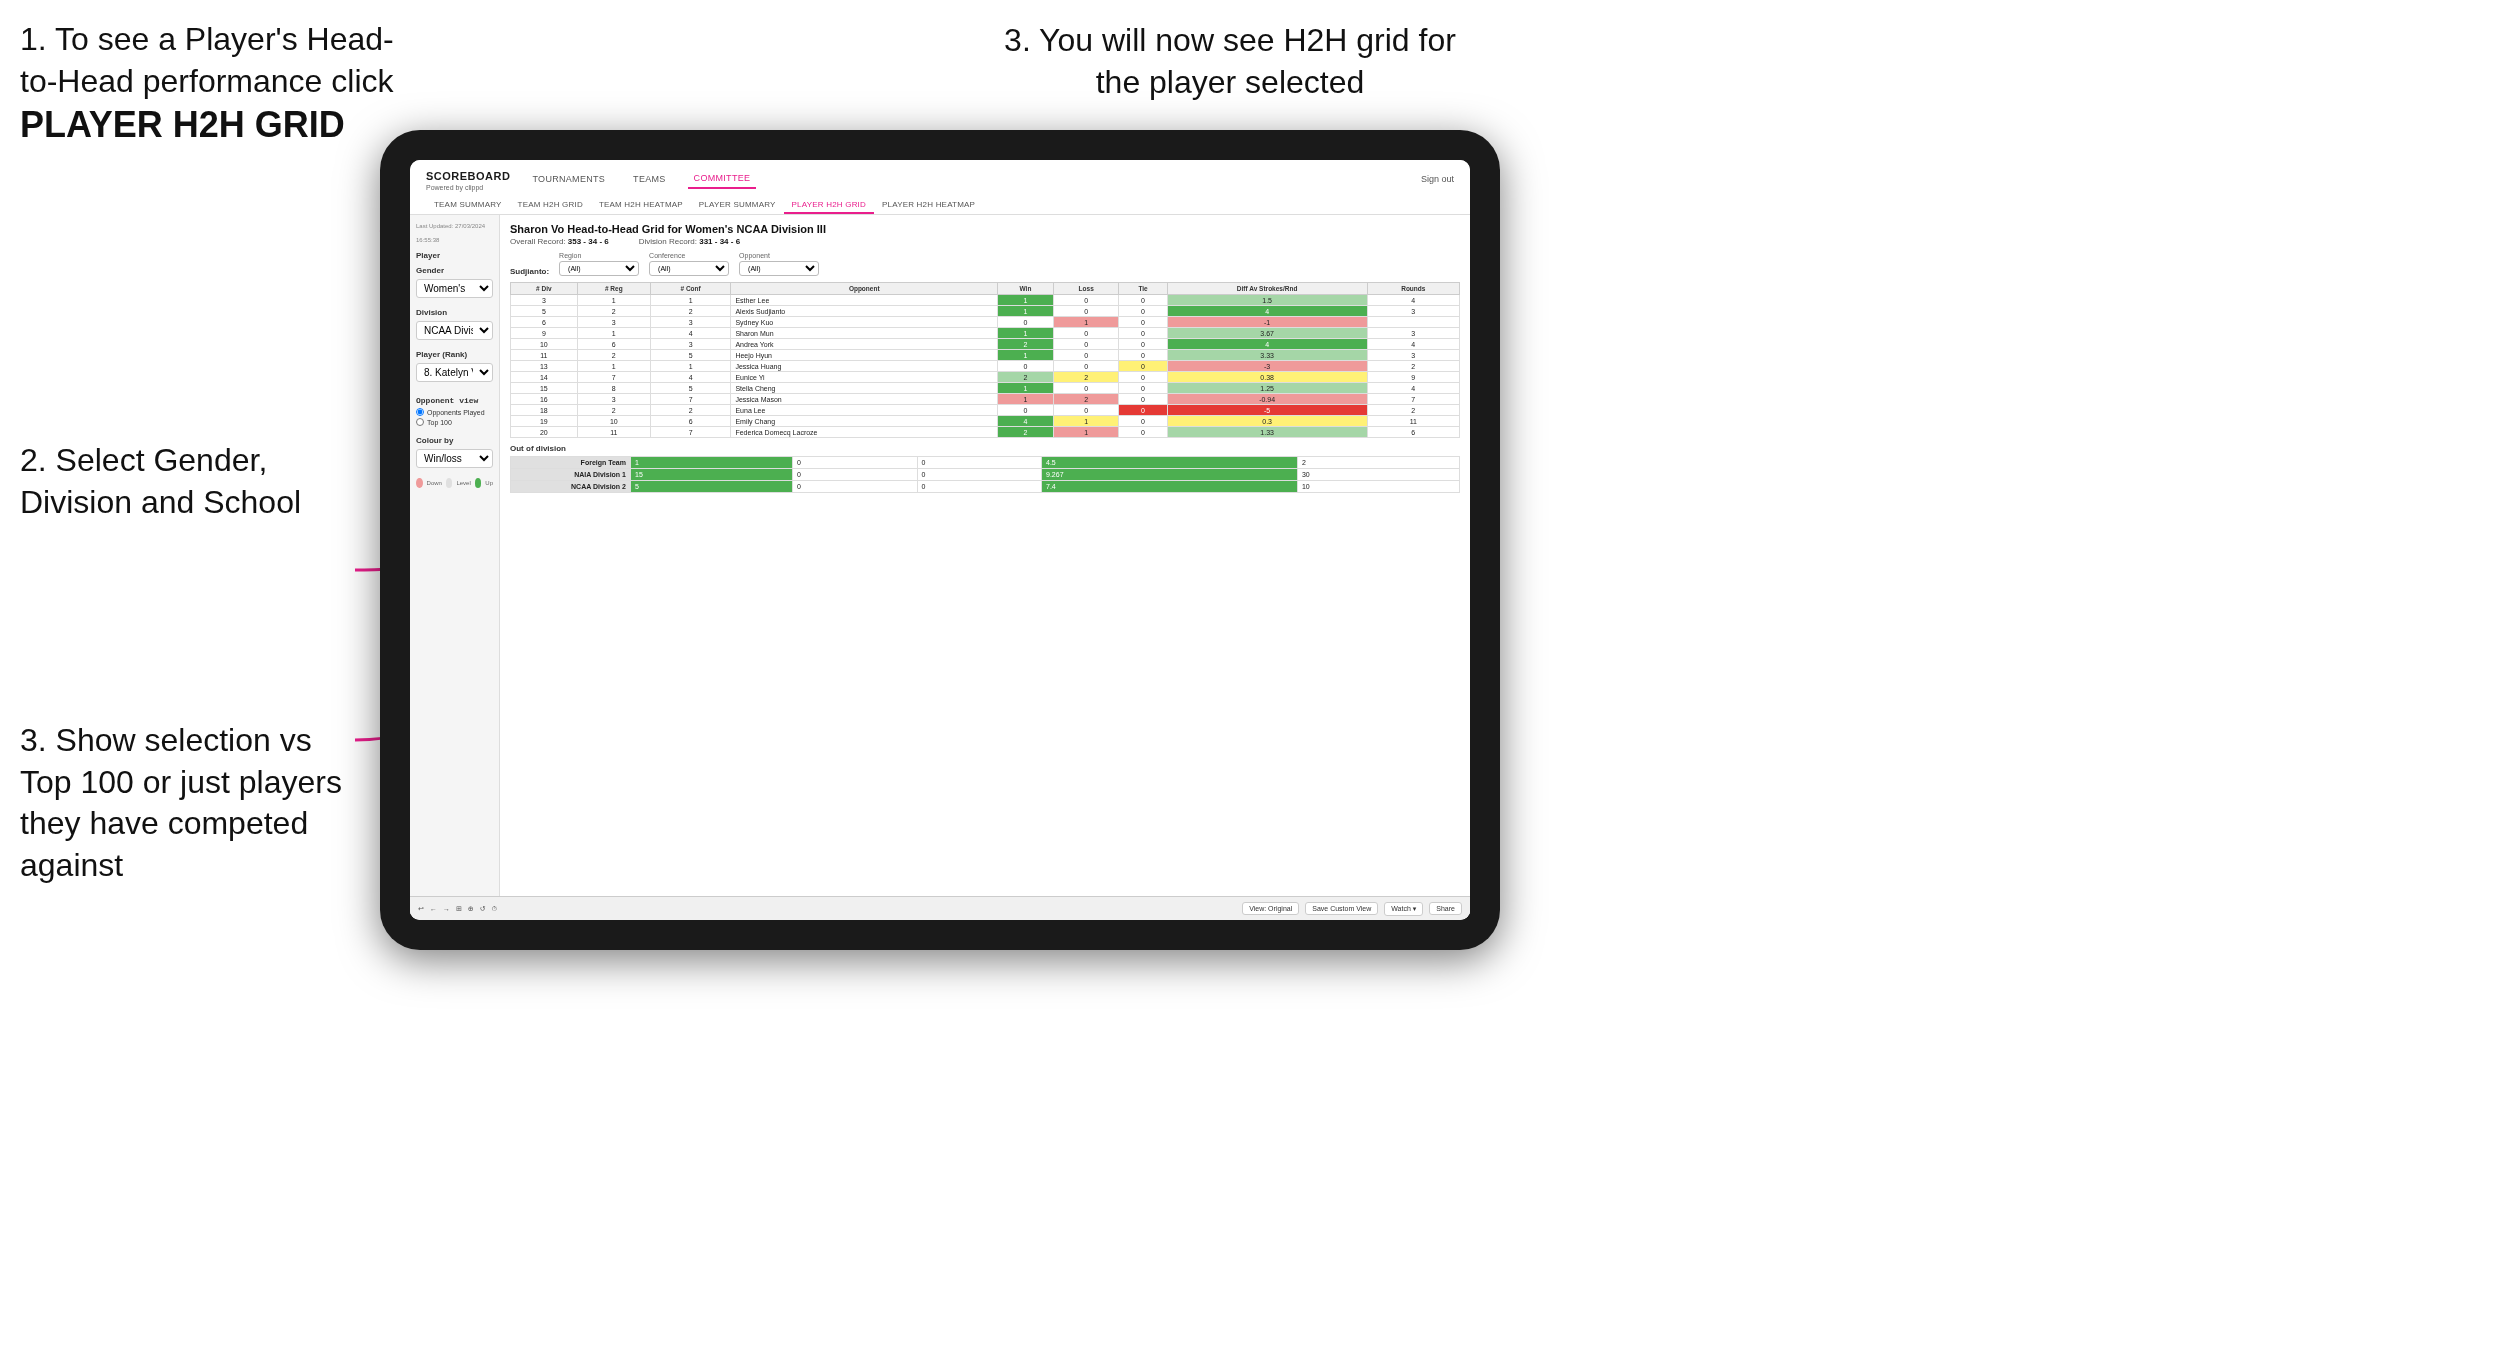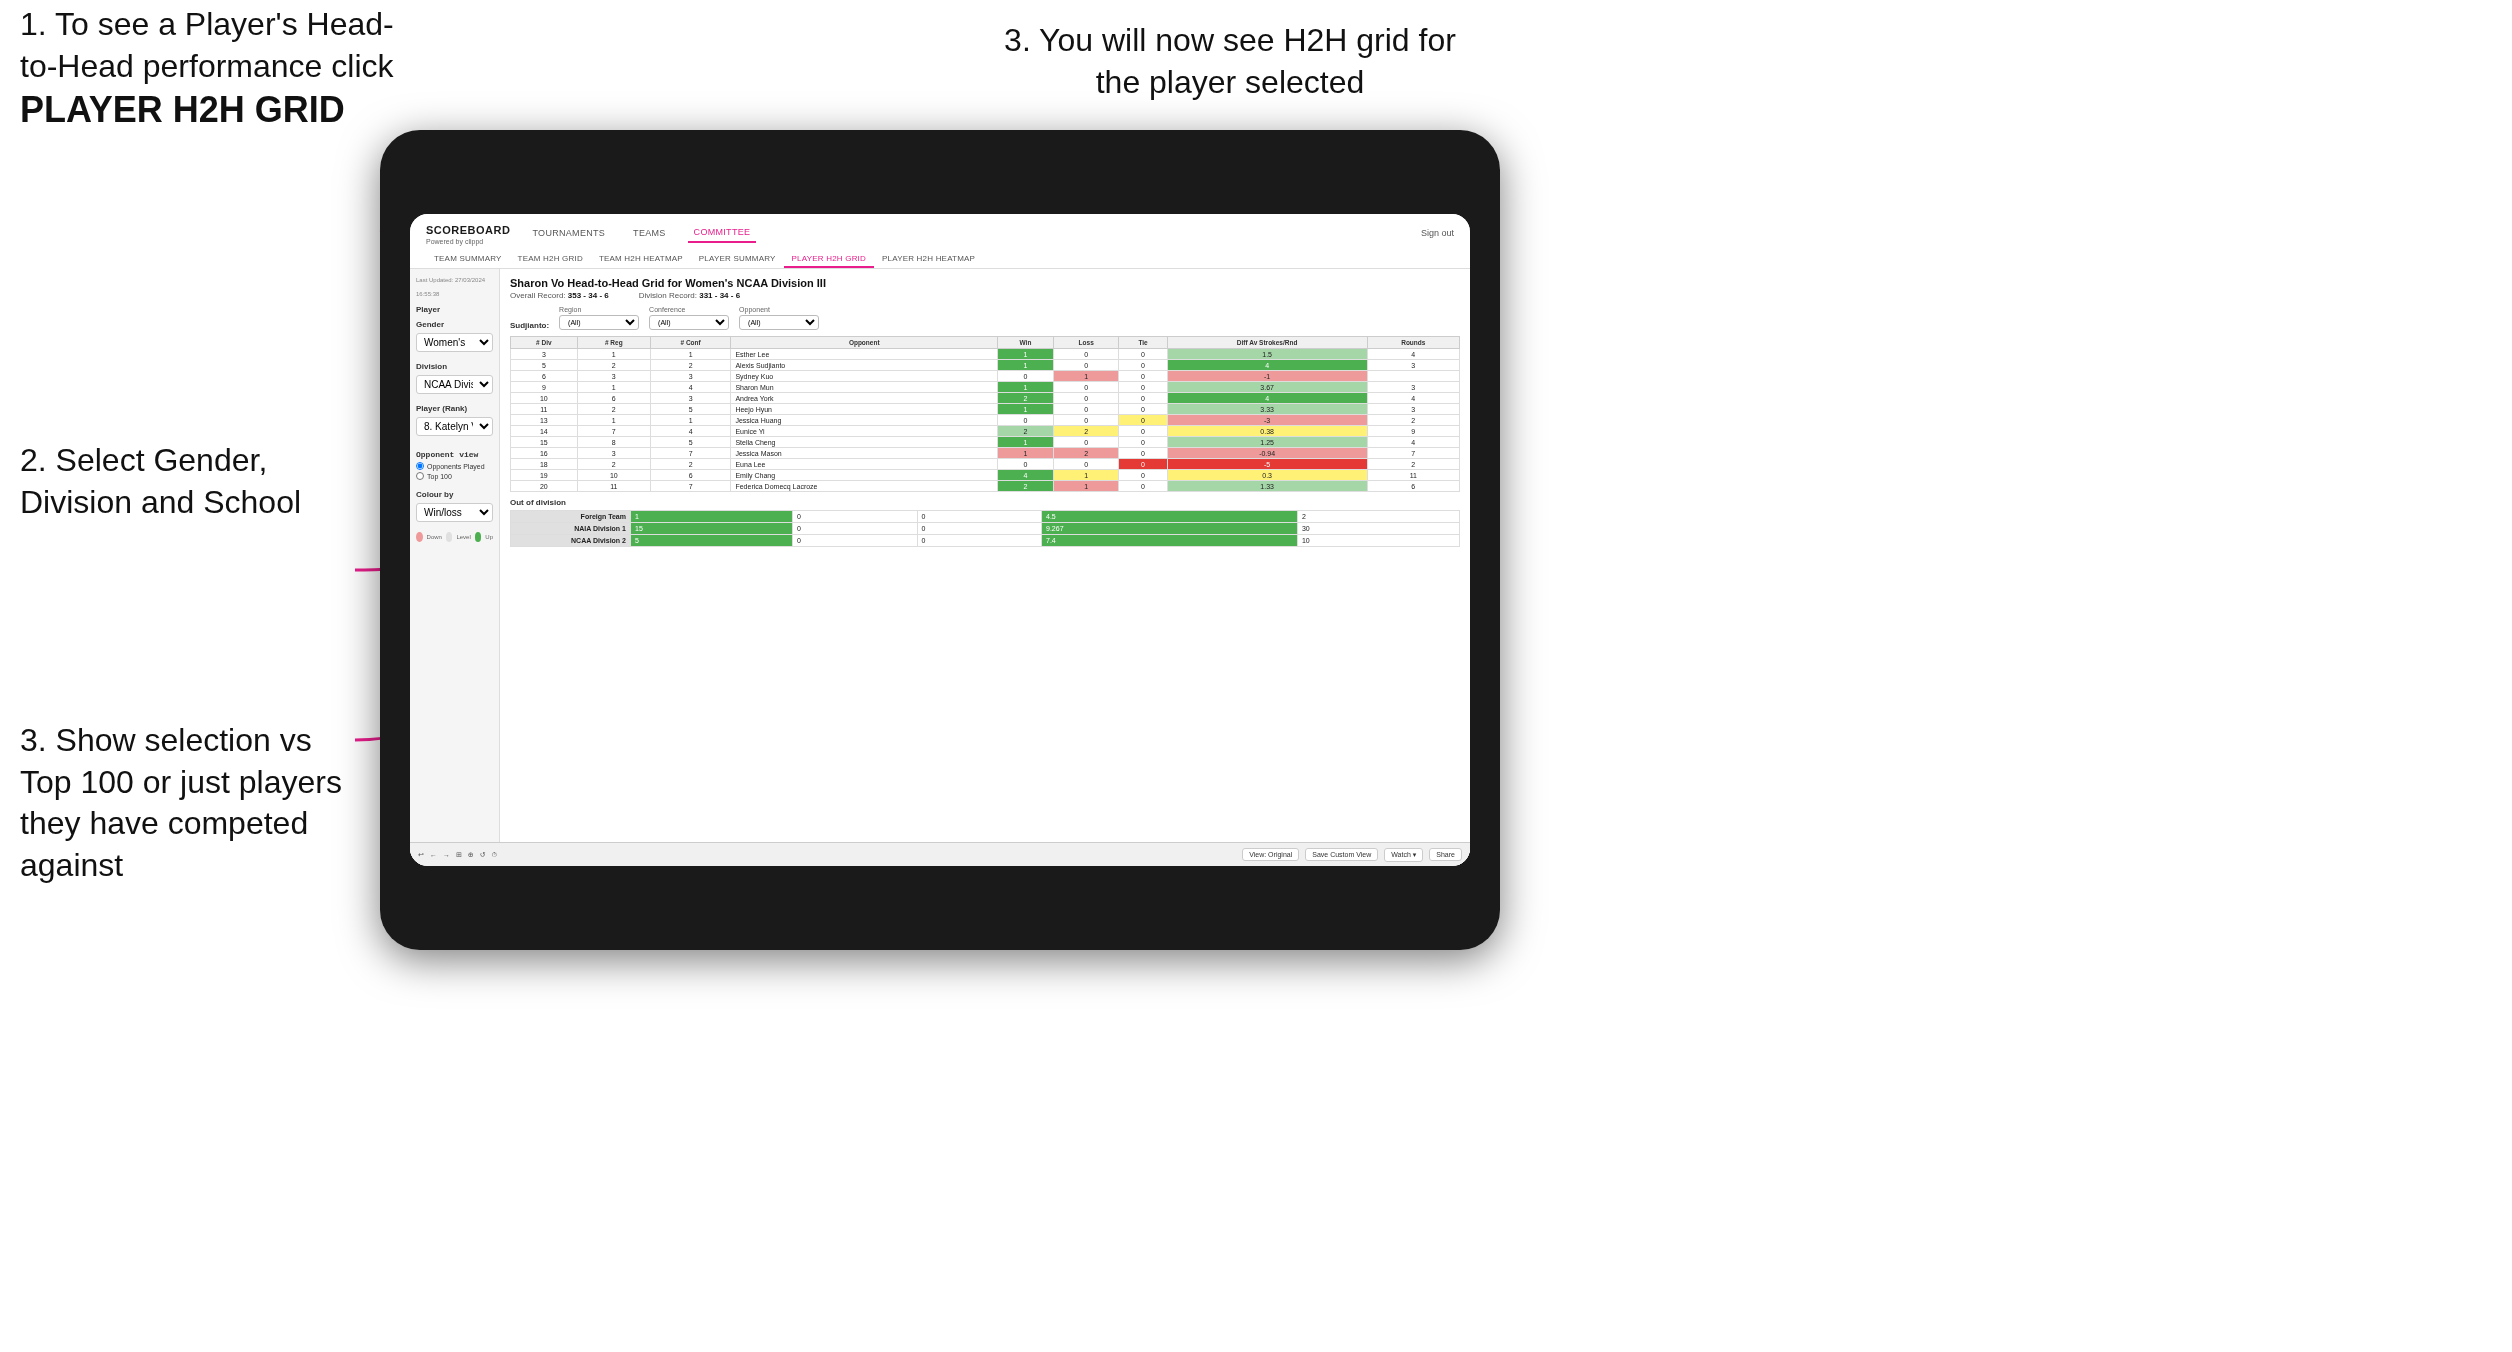--- a/index.html
+++ b/index.html
@@ -8,21 +8,21 @@
       font-family: -apple-system, BlinkMacSystemFont, 'Segoe UI', Arial, sans-serif;
       width: 2512px;
       height: 1352px;
       position: relative;
       overflow: hidden;
     }
 
     
     .instruction-top-left {
       position: absolute;
-      top: 4px;
+      top: 19px;
       left: 20px;
       width: 380px;
       font-size: 32px;
       line-height: 1.3;
       color: #111;
     }
     .instruction-top-left strong {
       font-size: 36px;
       font-weight: 900;
     }
@@ -64,23 +64,23 @@
       height: 820px;
       background: #1a1a1a;
       border-radius: 40px;
       box-shadow: 0 10px 40px rgba(0,0,0,0.5);
       display: flex;
       align-items: center;
       justify-content: center;
     }
     .tablet-screen {
       width: 1060px;
-      height: 652px;
+      height: 760px;
       background: #f5f5f5;
-      border-radius: 18px;
+      border-radius: 10px;
       overflow: hidden;
       position: relative;
     }
 
     
     .app-header {
       background: #ffffff;
       border-bottom: 1px solid #ddd;
       padding: 6px 16px 0 16px;
     }

